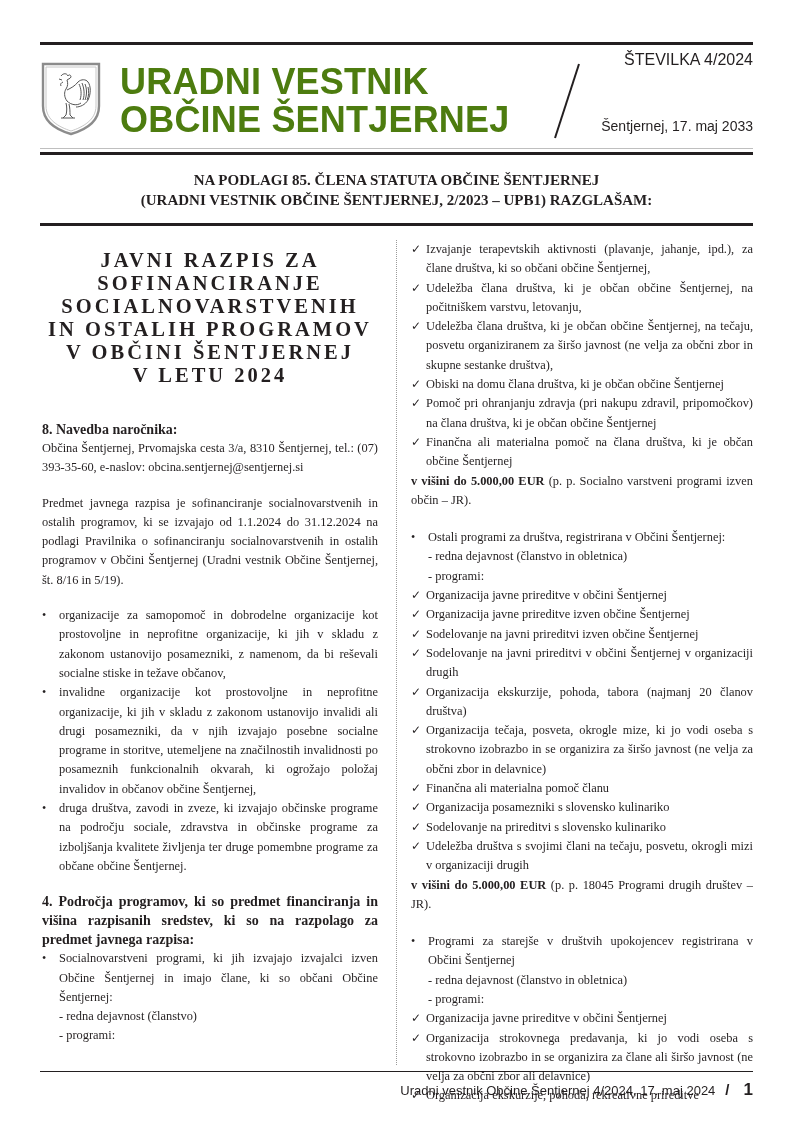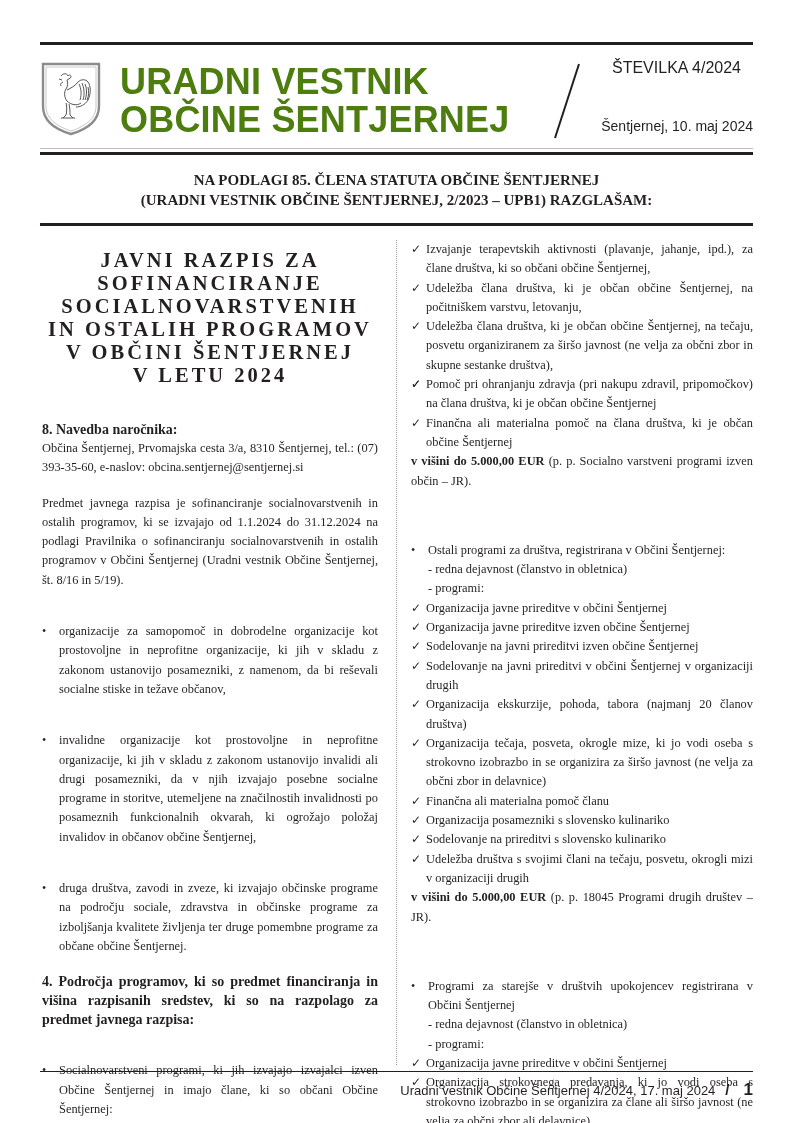--- a/index.html
+++ b/index.html
@@ -3,38 +3,38 @@
 <meta charset="utf-8">
 <style>
   * { box-sizing: border-box; margin: 0; padding: 0; }
   html, body { width: 794px; height: 1123px; background: #ffffff; overflow: hidden; }
   body { position: relative; color: #231f20; font-family: "Liberation Serif", "DejaVu Serif", serif; }
 
   .rule-top { position: absolute; left: 40px; top: 42px; width: 713px; height: 3px; background: #231f20; }
   .logo { position: absolute; left: 41px; top: 62px; width: 60px; height: 74px; }
   .title { position: absolute; left: 120px; top: 63px; font-family: "Liberation Sans", "DejaVu Sans", sans-serif; font-weight: bold; font-size: 36px; line-height: 38px; letter-spacing: 0.2px; color: #4d7c0f; }
   .slash { position: absolute; left: 552px; top: 62px; width: 30px; height: 78px; }
-  .issue { position: absolute; left: 600px; top: 59px; width: 153px; text-align: center; font-family: "Liberation Sans", "DejaVu Sans", sans-serif; font-size: 16px; font-weight: 500; }
+  .issue { position: absolute; left: 600px; top: 51px; width: 153px; text-align: right; font-family: "Liberation Sans", "DejaVu Sans", sans-serif; font-size: 16px; font-weight: 500; }
   .date { position: absolute; left: 580px; top: 118px; width: 173px; text-align: right; font-family: "Liberation Sans", "DejaVu Sans", sans-serif; font-size: 14px; }
   .rule-thin { position: absolute; left: 40px; top: 148px; width: 713px; height: 1px; background: #bfbfbf; }
   .rule-mid { position: absolute; left: 40px; top: 152px; width: 713px; height: 3px; background: #231f20; }
 
   .preamble { position: absolute; left: 40px; top: 170px; width: 713px; text-align: center; font-weight: bold; font-size: 15px; line-height: 20px; }
   .rule-pre { position: absolute; left: 40px; top: 223px; width: 713px; height: 3px; background: #231f20; }
 
   .divider { position: absolute; left: 396px; top: 240px; width: 0; height: 825px; border-left: 1px dotted #9a9a9a; }
 
   .col { position: absolute; font-size: 12.4px; line-height: 19.3px; text-align: justify; }
   .col-left { left: 42px; top: 249px; width: 336px; }
   .col-right { left: 411px; top: 240px; width: 342px; }
 
   .big-title { text-align: center; font-weight: bold; font-size: 20.5px; line-height: 23px; letter-spacing: 3px; margin-bottom: 33px; }
   .sec-h { font-weight: bold; font-size: 14px; line-height: 19px; margin-top: 0; }
   .sec-block { margin-bottom: 16px; }
-  .bul { position: relative; padding-left: 17px; margin-top: 32px; }
+  .bul { position: relative; padding-left: 17px; }
   .bul::before { content: "•"; position: absolute; left: 0; top: 0; font-size: 12px; }
   .chk { position: relative; padding-left: 15px; }
   .chk .mark { position: absolute; left: 0; top: 0; font-size: 12px; font-family: "DejaVu Sans", sans-serif; }
   .sub-l { padding-left: 17px; }
   .amount b { font-weight: bold; }
   .gap { height: 18px; }
 
   .rule-bottom { position: absolute; left: 40px; top: 1071px; width: 713px; height: 1px; background: #231f20; }
   .footer { position: absolute; left: 40px; top: 1080px; width: 713px; text-align: right; font-family: "Liberation Sans", "DejaVu Sans", sans-serif; font-size: 13px; }
   .footer .sep { margin: 0 14px 0 10px; font-weight: bold; font-size: 15px; }
@@ -63,21 +63,21 @@
 <div class="title">
   <div>URADNI VESTNIK</div>
   <div>OBČINE ŠENTJERNEJ</div>
 </div>
 
 <svg class="slash" viewBox="0 0 30 78">
   <line x1="27" y1="2" x2="3" y2="76" stroke="#231f20" stroke-width="2"></line>
 </svg>
 
 <div class="issue">ŠTEVILKA 4/2024</div>
-<div class="date">Šentjernej, 10. maj 2024</div>
+<div class="date">Šentjernej, 17. maj 2033</div>
 
 <div class="rule-thin"></div>
 <div class="rule-mid"></div>
 
 <div class="preamble">
   <div>NA PODLAGI 85. ČLENA STATUTA OBČINE ŠENTJERNEJ</div>
   <div>(URADNI VESTNIK OBČINE ŠENTJERNEJ, 2/2023 – UPB1) RAZGLAŠAM:</div>
 </div>
 <div class="rule-pre"></div>
 
@@ -113,21 +113,21 @@
     <div class="bul">Socialnovarstveni programi, ki jih izvajajo izvajalci izven Občine Šentjernej in imajo člane, ki so občani Občine Šentjernej:</div>
     <div class="sub-l">- redna dejavnost (članstvo)</div>
     <div class="sub-l">- programi:</div>
   </div>
 </div>
 
 <div class="col col-right">
   <div class="chk"><span class="mark">✓</span><span>Izvajanje terapevtskih aktivnosti (plavanje, jahanje, ipd.), za člane društva, ki so občani občine Šentjernej,</span></div>
   <div class="chk"><span class="mark">✓</span><span>Udeležba člana društva, ki je občan občine Šentjernej, na počitniškem varstvu, letovanju,</span></div>
   <div class="chk"><span class="mark">✓</span><span>Udeležba člana društva, ki je občan občine Šentjernej, na tečaju, posvetu organiziranem za širšo javnost (ne velja za občni zbor in skupne sestanke društva),</span></div>
-  <div class="chk"><span class="mark">✓</span></div>
+  <div class="chk"><span class="mark">✓</span><span>Obiski na domu člana društva, ki je občan občine Šentjernej</span></div>
   <div class="chk"><span class="mark">✓</span><span>Pomoč pri ohranjanju zdravja (pri nakupu zdravil, pripomočkov) na člana društva, ki je občan občine Šentjernej</span></div>
   <div class="chk"><span class="mark">✓</span><span>Finančna ali materialna pomoč na člana društva, ki je občan občine Šentjernej</span></div>
   <div class="amount"><b>v višini do 5.000,00 EUR</b><span> (p. p. Socialno varstveni programi izven občin – JR).</span></div>
 
   <div class="gap"></div>
 
   <div class="bul">Ostali programi za društva, registrirana v Občini Šentjernej:</div>
   <div class="sub-l">- redna dejavnost (članstvo in obletnica)</div>
   <div class="sub-l">- programi:</div>
   <div class="chk"><span class="mark">✓</span><span>Organizacija javne prireditve v občini Šentjernej</span></div>

